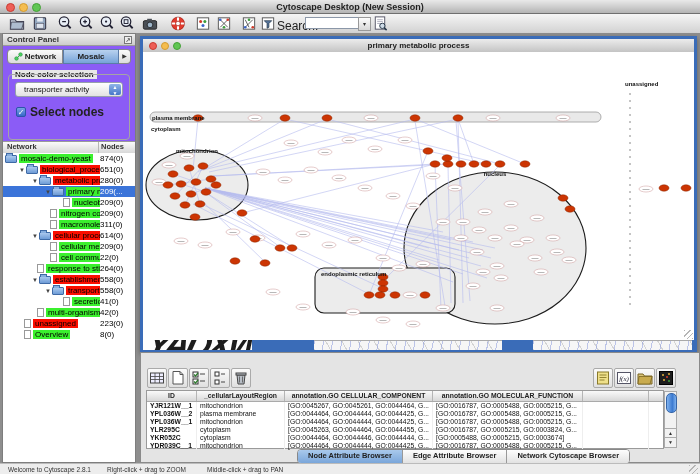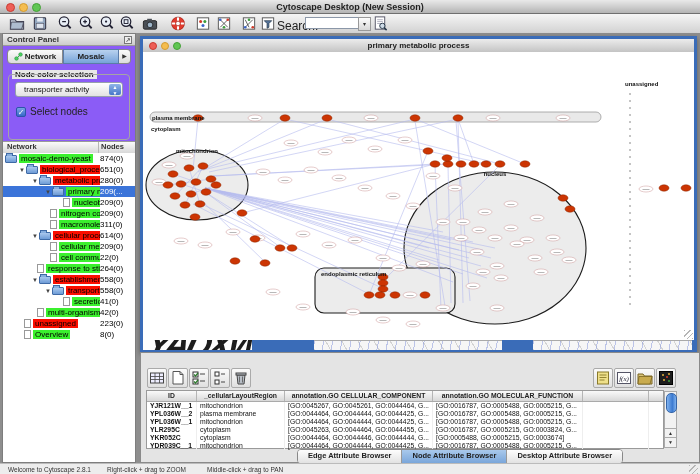--- a/index.html
+++ b/index.html
@@ -28,21 +28,21 @@
   .ctab{flex:1;border:1px solid #888;font-size:8px;font-weight:bold;color:#222;text-align:center;line-height:13px;background:linear-gradient(#fbfbfb,#dcdcdc);display:flex;align-items:center;justify-content:center;gap:2px;cursor:pointer;}
   .ctab.first{border-radius:4px 0 0 4px;}
   .ctab.sel{background:linear-gradient(#b9d2ef,#76a3d8);border-color:#5b7ca8;}
   .ctabarrow{width:11px;border:1px solid #888;border-left:none;border-radius:0 4px 4px 0;background:linear-gradient(#fbfbfb,#dcdcdc);font-size:6px;text-align:center;line-height:13px;color:#333;cursor:pointer;}
   .groupbox{position:absolute;left:5px;right:5px;top:40px;height:64px;border:1px solid #a5a5a5;border-radius:4px;}
   .grouplab{position:absolute;left:9px;top:36px;font-size:8px;font-weight:bold;color:#222;background:#e8e8e8;padding:0 3px;}
   .dropdown{position:absolute;left:12px;right:12px;top:48px;height:15px;border:1px solid #96a0ac;border-radius:3px;background:linear-gradient(#ffffff,#e2e2e2);font-size:8px;color:#111;line-height:14px;padding-left:8px;box-sizing:border-box;cursor:pointer;}
   .stepper{position:absolute;right:1px;top:1px;bottom:1px;width:12px;border-radius:2px;background:linear-gradient(#8fb4e8,#4677c9);color:#fff;font-size:5px;text-align:center;line-height:6px;}
   .cbrow{position:absolute;left:13px;top:72px;height:11px;display:flex;align-items:center;gap:4px;}
   .cbox{width:10px;height:10px;border-radius:2px;background:linear-gradient(#7ba3e4,#3767c9);border:1px solid #2c55a8;color:#fff;font-size:8px;line-height:10px;text-align:center;box-sizing:border-box;cursor:pointer;}
-  .cblab{font-size:10px;font-weight:normal;color:#222;}
+  .cblab{font-size:12px;font-weight:bold;color:#222;}
   .treehead{position:absolute;left:0;right:0;top:107px;height:11px;display:flex;background:linear-gradient(#fafafa,#d8d8d8);border-top:1px solid #9a9a9a;border-bottom:1px solid #9a9a9a;font-size:7.5px;font-weight:bold;color:#333;}
   .treehead .c1{flex:1;padding-left:4px;border-right:1px solid #b5b5b5;line-height:10px;}
   .treehead .c2{width:34px;padding-left:2px;line-height:10px;}
   .tree{position:absolute;left:0;right:0;top:119px;bottom:0;background:#fff;overflow:hidden;}
   .trow{display:flex;align-items:center;height:11px;position:relative;font-size:8px;background:#fff;cursor:pointer;}
   .trow.sel{background:#3b74d9;}
   .ind{display:inline-block;height:1px;flex:0 0 auto;}
   .arw{font-size:6px;color:#444;width:8px;text-align:center;flex:0 0 auto;cursor:pointer;}
   .fold{width:12px;height:8px;background:linear-gradient(#aac8ee,#6d9bd6);border:1px solid #3f6aa6;border-radius:1px;margin-right:2px;position:relative;flex:0 0 auto;box-sizing:border-box;}
   .fold::before{content:'';position:absolute;top:-3px;left:0;width:5px;height:2px;background:#87aede;border:1px solid #3f6aa6;border-bottom:none;}
@@ -681,23 +681,23 @@
             <span class="tc" style="width: 66px;"></span>
           </div>
         </div>
       <div class="vscroll">
         <div class="vthumb"></div>
         <div class="varr" style="bottom:9px">▲</div>
         <div class="varr" style="bottom:0">▼</div>
       </div>
     </div>
     <div class="atabs">
+        <span class="atab sel">Node Attribute Browser</span>
         <span class="atab">Edge Attribute Browser</span>
-        <span class="atab sel">Node Attribute Browser</span>
-        <span class="atab">Desktop Attribute Browser</span>
+        <span class="atab">Network Cytoscape Browser</span>
       </div>
   </div>
 
   <div class="statusbar">
     <span style="left:8px">Welcome to Cytoscape 2.8.1</span>
     <span style="left:107px">Right-click + drag to ZOOM</span>
     <span style="left:207px">Middle-click + drag to PAN</span>
     <span class="grip" style="right:2px;top:1px;position:absolute"></span>
   </div>
 

